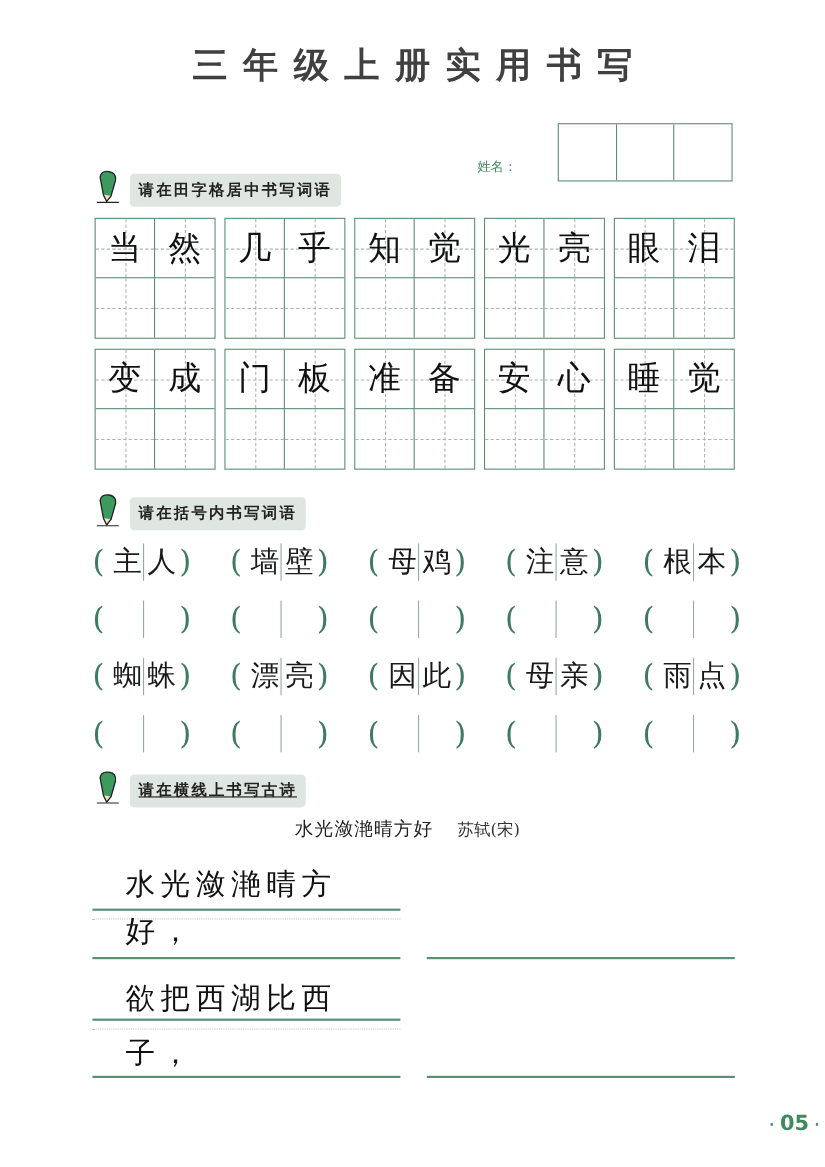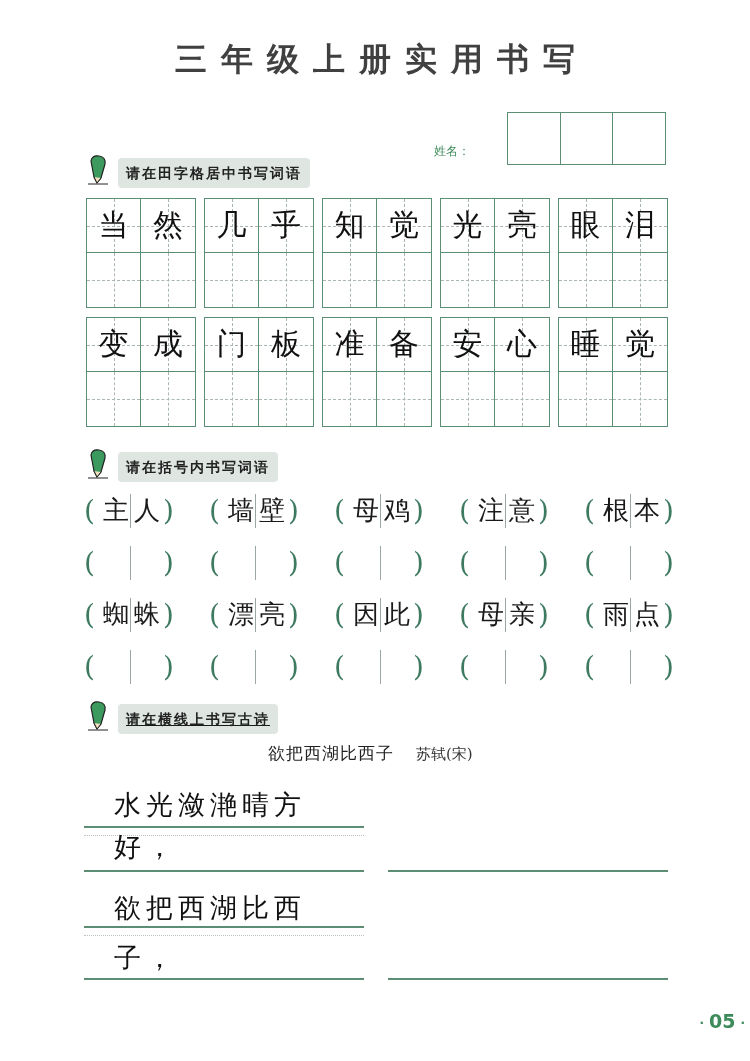--- a/index.html
+++ b/index.html
@@ -346,21 +346,21 @@
 <div class="section-head" style="top:706px;text-decoration:underline;">
   <svg class="pencil" viewBox="0 0 24 32">
     <path d="M5 8 Q6 2 13 3 Q20 4 19 11 L15 25 L11 30 L8 24 Z" fill="#3d9a5e" stroke="#222" stroke-width="1.2"></path>
     <path d="M8 24 L11 30 L15 25" fill="#f1e1c0" stroke="#222" stroke-width="1"></path>
     <line x1="2" y1="31" x2="22" y2="31" stroke="#222" stroke-width="1"></line>
   </svg>
   <span class="head-label">请在横线上书写古诗</span>
 </div>
 
 <div class="poem-title">
-  <span>欲把西湖比西子</span><span class="poem-author">苏轼(宋)</span>
+  <span>水光潋滟晴方好</span><span class="poem-author">苏轼(宋)</span>
 </div>
 
 <div class="poem-line" style="top:784px; left:84px; gap:24px;">
   <div class="poem-cell">
     <div class="poem-text">水光潋滟晴方好，</div>
     <div class="rule-solid"></div>
       <div class="rule-dotted"></div>
   </div>
 </div>
 <div class="poem-line" style="top:870px; left:84px; gap:24px;">

